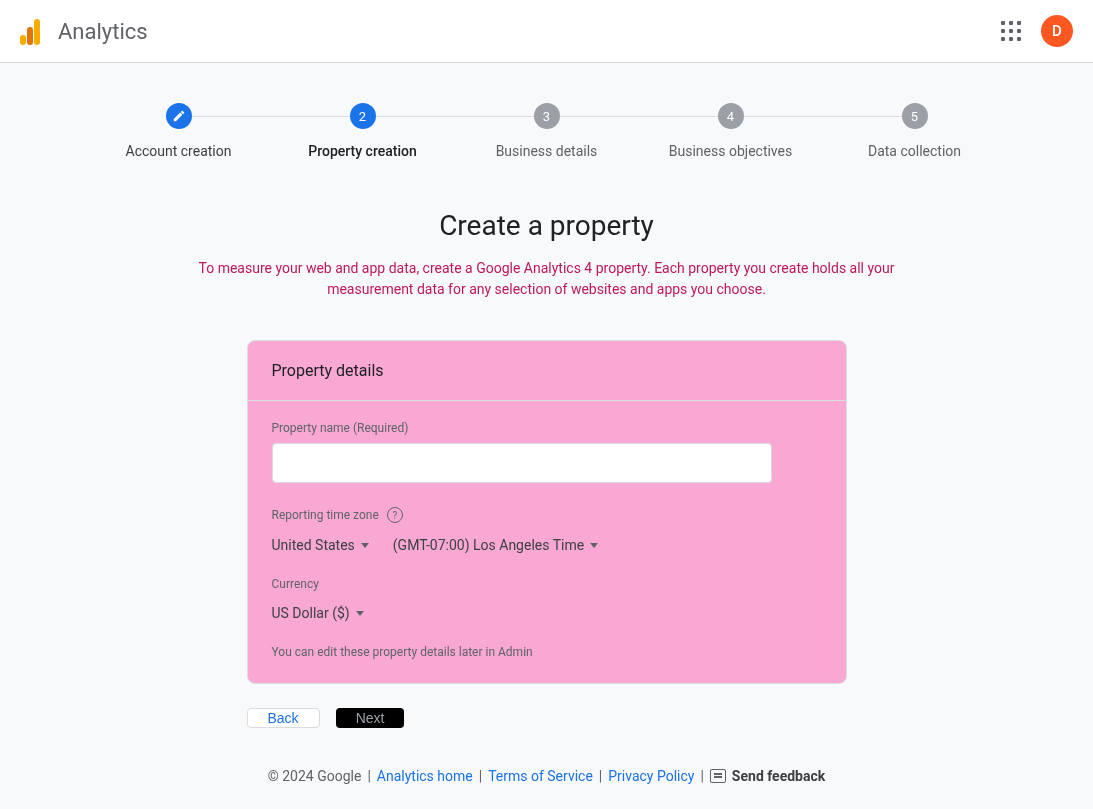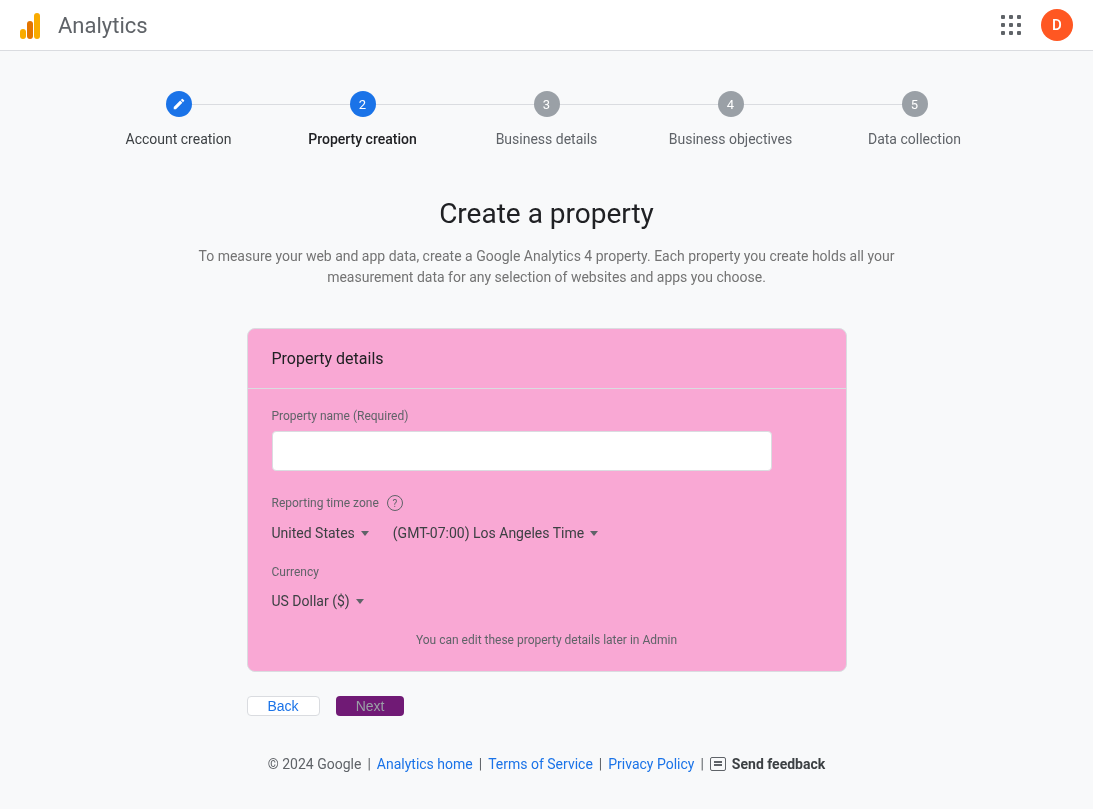--- a/index.html
+++ b/index.html
@@ -12,21 +12,21 @@
       background: #fff;
       color: #202124;
       font-size: 14px;
     }
     
     .header {
       display: flex;
       align-items: center;
       justify-content: space-between;
       padding: 0 20px;
-      height: 51px;
+      height: 63px;
       border-bottom: 1px solid #dadce0;
     }
     .header-left {
       display: flex;
       align-items: center;
       gap: 18px;
     }
     .logo {
       display: flex;
       align-items: flex-end;
@@ -166,21 +166,21 @@
       padding: 0 20px;
     }
     .page-title {
       font-size: 28px;
       font-weight: 400;
       color: #202124;
       margin-bottom: 16px;
     }
     .page-subtitle {
       font-size: 14px;
-      color: #737373;
+      color: #be185d;
       line-height: 1.5;
       max-width: 760px;
       margin: 0 auto;
     }
     
     .card {
       background: #f9a8d4;
       border: 1px solid #dadce0;
       border-radius: 8px;
       max-width: 600px;
@@ -246,21 +246,20 @@
       width: 0;
       height: 0;
       border-left: 4px solid transparent;
       border-right: 4px solid transparent;
       border-top: 5px solid #5f6368;
     }
     .hint-text {
       font-size: 12px;
       color: #5f6368;
       margin-top: 16px;
-      text-align: center;
     }
     
     .button-row {
       max-width: 600px;
       margin: 24px auto 0;
       display: flex;
       gap: 16px;
     }
     .btn {
       height: 20px;
@@ -272,21 +271,21 @@
       display: flex;
       align-items: center;
       justify-content: center;
     }
     .btn-back {
       background: #fff;
       border: 1px solid #dadce0;
       color: #1a73e8;
     }
     .btn-next {
-      background: #701a75;
+      background: #000000;
       border: none;
       color: #9aa0a6;
       cursor: not-allowed;
     }
     
     .footer {
       max-width: 800px;
       margin: 40px auto 0;
       text-align: center;
       font-size: 14px;

